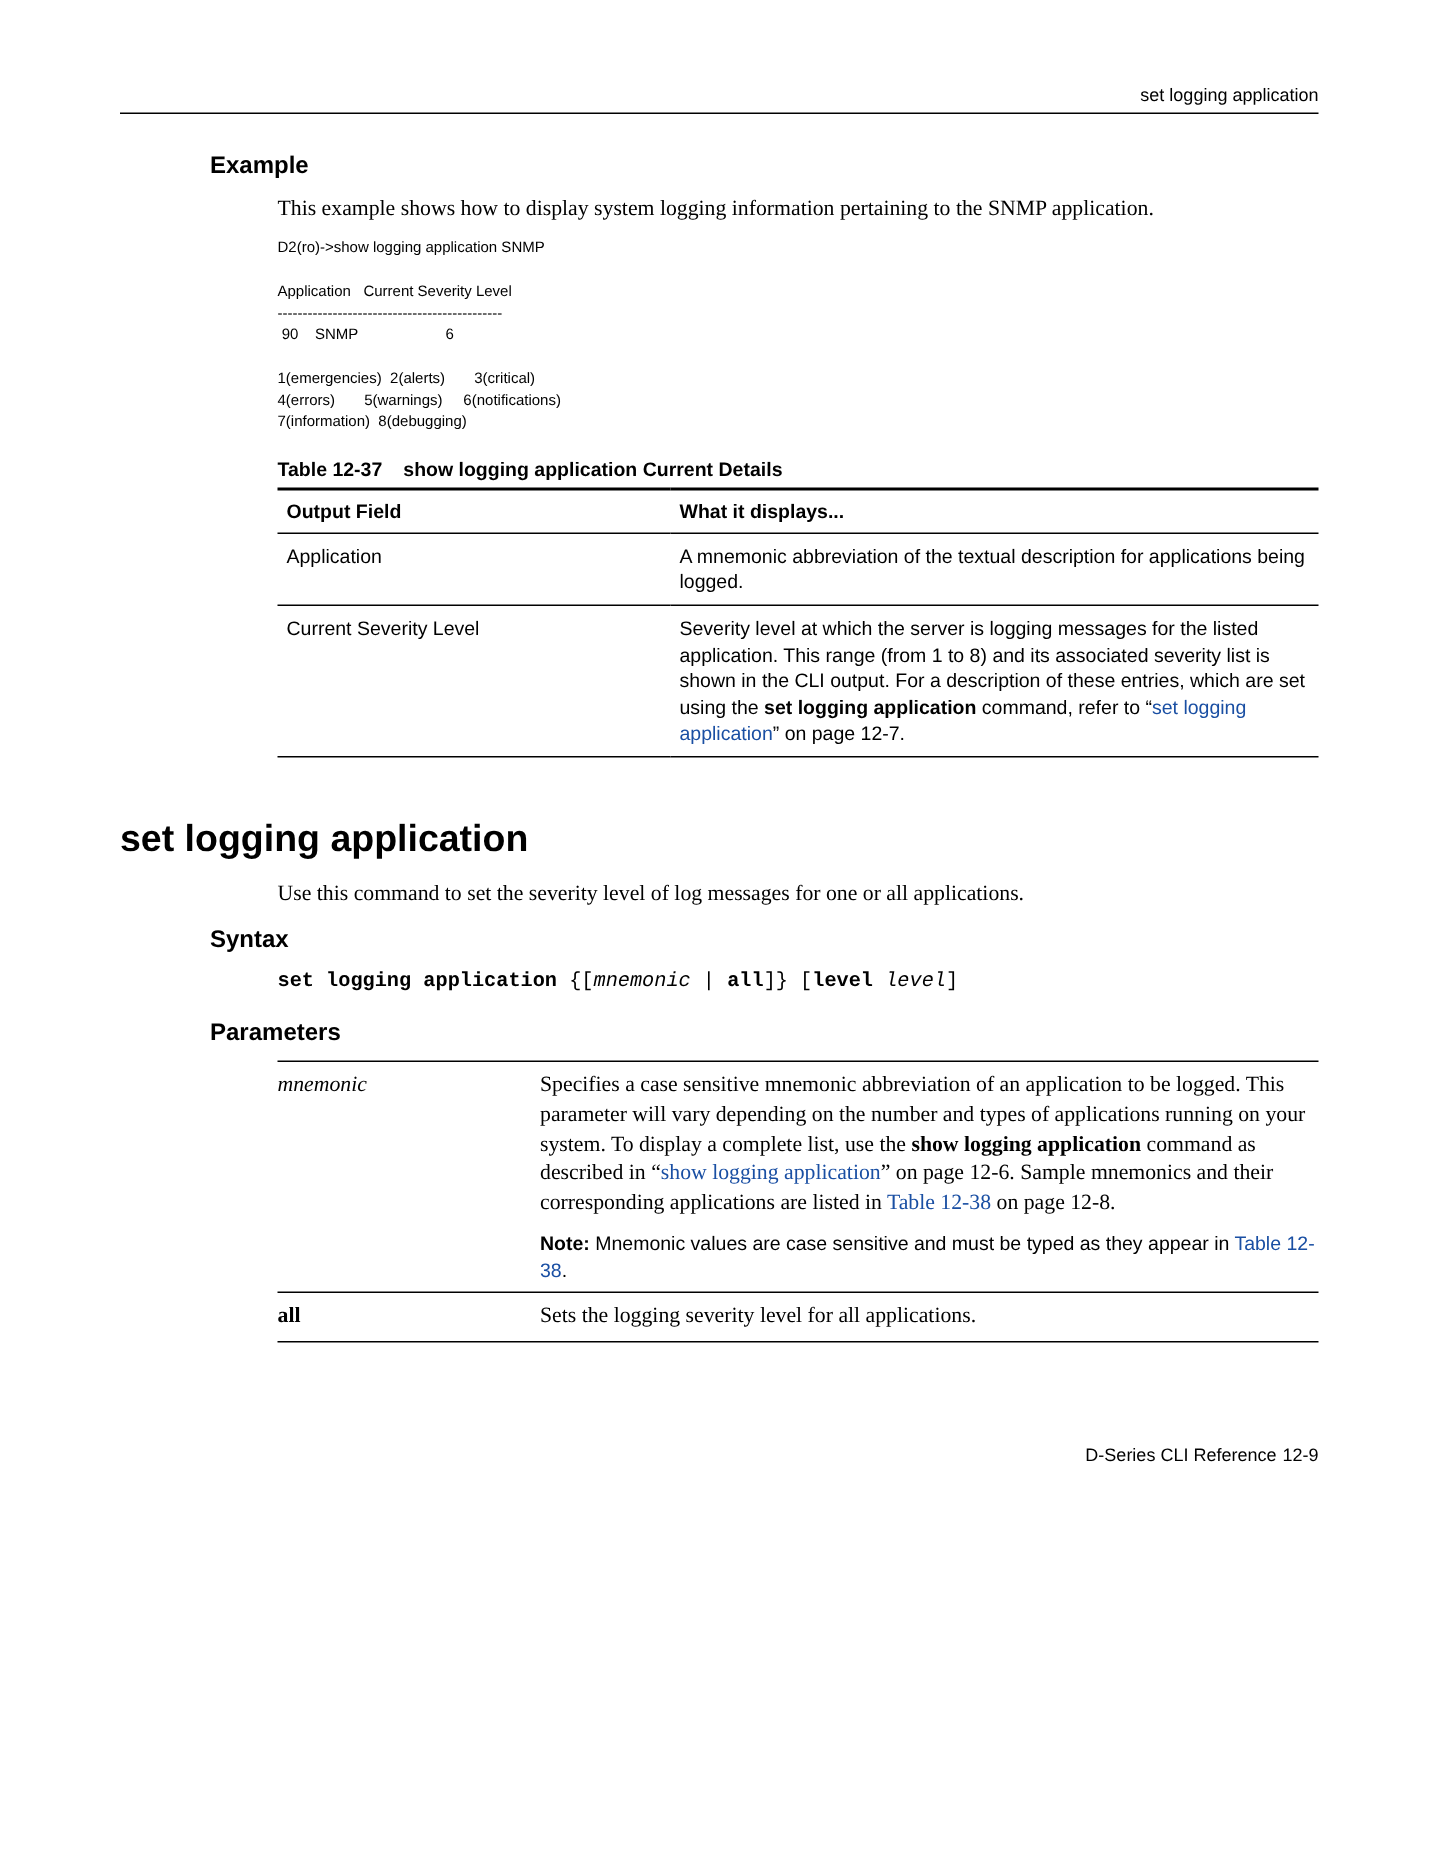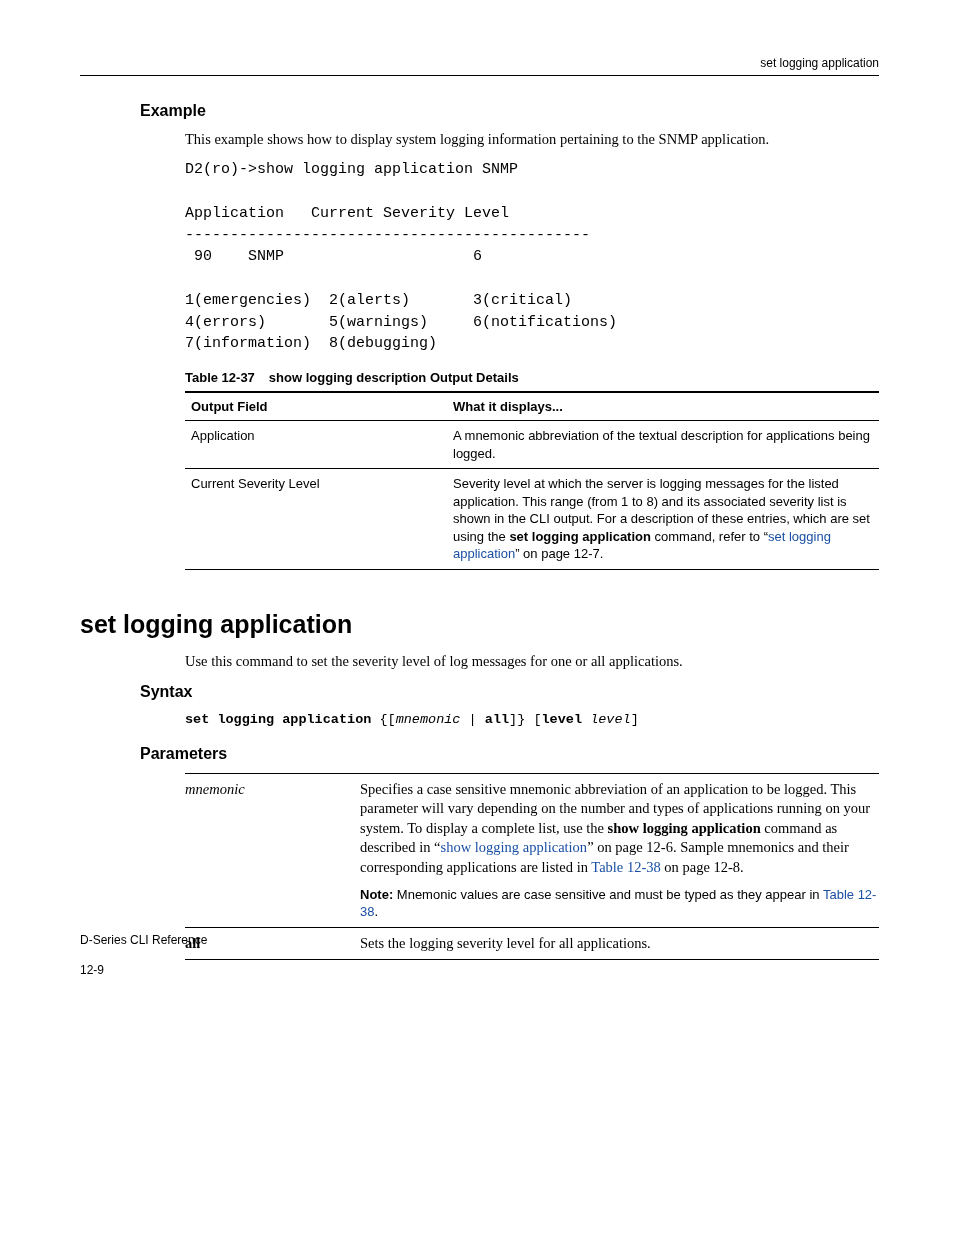--- a/index.html
+++ b/index.html
@@ -34,22 +34,22 @@
     margin: 0 0 8px 60px;
   }
   .body-indent {
     margin-left: 105px;
     margin-right: 0;
   }
   .para {
     margin: 0 0 10px 0;
   }
   pre.cli {
-    font-family: Liberation Mono, monospace;
-    font-size: 15px;
+    font-family: Liberation Sans, sans-serif;
+    font-size: 10px;
     line-height: 1.45;
     margin: 4px 0 10px 0;
     white-space: pre;
   }
   .link { color: #1a4fa3; }
   .tbl-caption {
     font-family: Arial, Helvetica, sans-serif;
     font-size: 13px;
     font-weight: bold;
     margin: 14px 0 4px 0;
@@ -113,24 +113,23 @@
     line-height: 1.35;
   }
   .note .nlabel { font-weight: bold; }
   .footer {
     position: absolute;
     bottom: 40px;
     right: 75px;
     left: 80px;
     display: flex;
     justify-content: flex-end;
-    gap: 14px;
+    gap: 4px;
     font-family: Arial, Helvetica, sans-serif;
     font-size: 12px;
-    flex-direction: column;
   }
 </style>
 </head>
 <body>
 
 <div class="page">
 
   <div class="running-head">set logging application</div>
 
   <div class="sec-head">Example</div>
@@ -140,21 +139,21 @@
 
 Application   Current Severity Level
 ---------------------------------------------
  90    SNMP                     6
 
 1(emergencies)  2(alerts)       3(critical)
 4(errors)       5(warnings)     6(notifications)
 7(information)  8(debugging)</pre>
 
     <div class="tbl-caption">
-      <span class="num">Table 12-37</span><span>show logging description Output Details</span>
+      <span class="num">Table 12-37</span><span>show logging application Current Details</span>
     </div>
     <table class="output-table">
       <thead>
         <tr>
           <th>Output Field</th>
           <th>What it displays...</th>
         </tr>
       </thead>
       <tbody>
         <tr>

